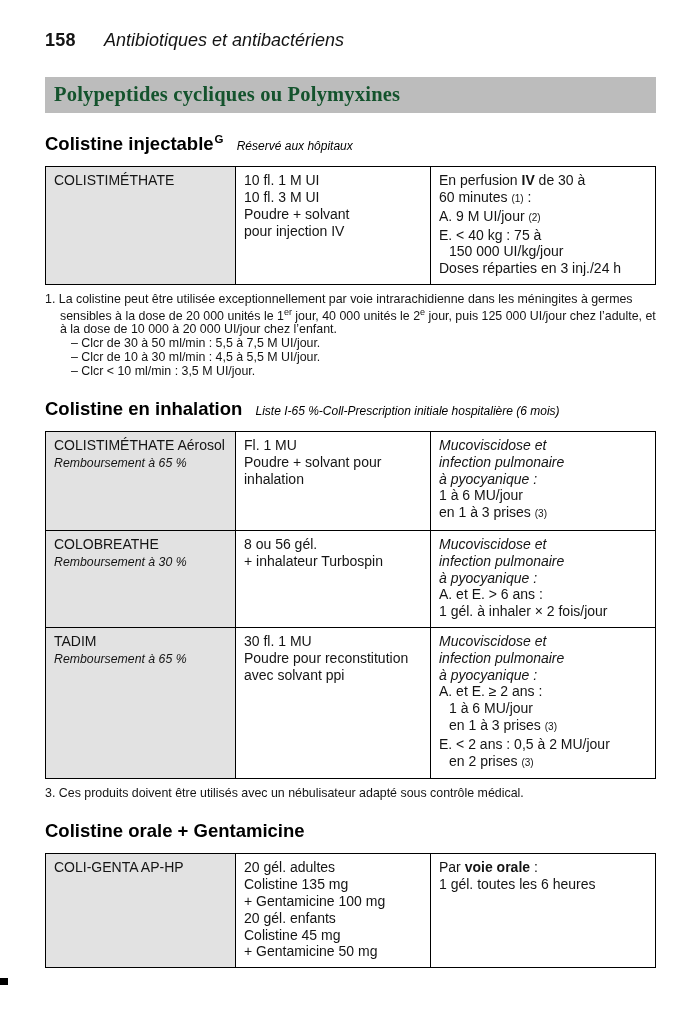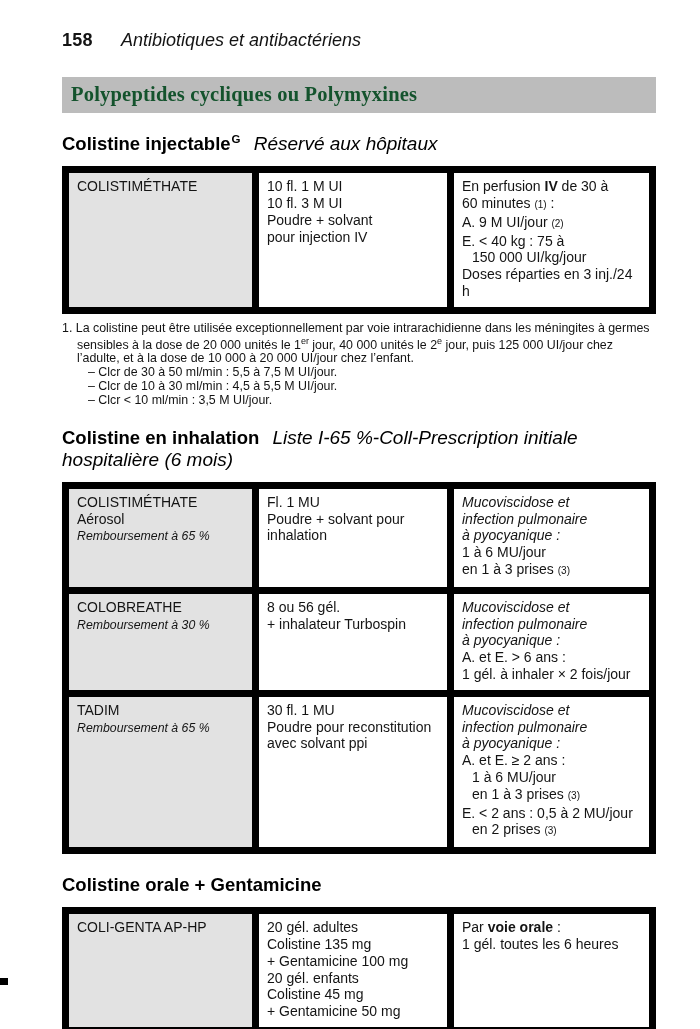--- a/index.html
+++ b/index.html
@@ -2,39 +2,39 @@
 <html><head>
 <meta charset="utf-8">
 <style>
   * { margin:0; padding:0; box-sizing:border-box; }
   html,body { margin:0; }
   body {
     width:700px; height:1029px; overflow:hidden;
     background:#ffffff; color:#141414;
     font-family:"Liberation Sans", sans-serif;
   }
-  .page { position:relative; width:700px; height:1029px; padding:30px 44px 0 62px; }
+  .page { position:relative; width:700px; height:1029px; padding:30px 44px 0 45px; }
 
   .running-head { display:flex; align-items:baseline; gap:28px; margin-bottom:26px; }
   .page-num { font-size:18px; font-weight:bold; letter-spacing:.3px; }
   .running-title { font-style:italic; font-size:18px; }
 
   .banner {
     background:#bcbcbc; padding:6px 9px 7px; margin-bottom:20px;
     font-family:"Liberation Serif", serif; font-weight:bold; font-size:20.5px;
     letter-spacing:.2px; color:#14532d;
   }
 
   .section-head { font-size:18.5px; font-weight:bold; margin:20px 0 11px; color:#000; }
   .section-head.first { margin-top:0; }
   .section-head sup { font-size:11.5px; vertical-align:super; margin-left:1px; }
-  .section-sub { font-size:19px; font-weight:normal; font-style:italic; margin-left:8px; }
+  .section-sub { font-size:12px; font-weight:normal; font-style:italic; margin-left:8px; }
 
   table.drug { width:100%; border-collapse:collapse; font-size:14px; line-height:16.8px; }
-  table.drug td { border:7px solid #000000; vertical-align:top; padding:5px 8px 7px; }
+  table.drug td { border:1px solid #000000; vertical-align:top; padding:5px 8px 7px; }
   td.c1 { width:190px; background:#e2e2e2; }
   td.c2 { width:195px; background:#fff; }
   td.c3 { background:#fff; }
 
   .reimb { font-style:italic; font-size:12.3px; line-height:15px; margin-top:2px; }
   .line { min-height:16.8px; }
   .ind  { padding-left:10px; }
   .it   { font-style:italic; }
   .mk   { font-size:10px; }
 
@@ -154,20 +154,23 @@
         <div class="line">A. et E. ≥ 2 ans :</div>
         <div class="line ind">1 à 6 MU/jour</div>
         <div class="line ind"><span>en 1 à 3 prises </span><span class="mk">(3)</span></div>
         <div class="line">E. &lt; 2 ans : 0,5 à 2 MU/jour</div>
         <div class="line ind"><span>en 2 prises </span><span class="mk">(3)</span></div>
       </td>
     </tr>
   </tbody>
     </table>
 
+  <div class="notes">
+    <div class="note"><span>3.</span>&nbsp;<span>Ces produits doivent être utilisés avec un nébulisateur adapté sous contrôle médical.</span></div>
+  </div>
 
   <div class="section-head">
     <span>Colistine orale + Gentamicine</span>
   </div>
 
   <table class="drug">
     <tbody>
         <tr>
       <td class="c1">
         <div class="line">COLI-GENTA AP-HP</div>

